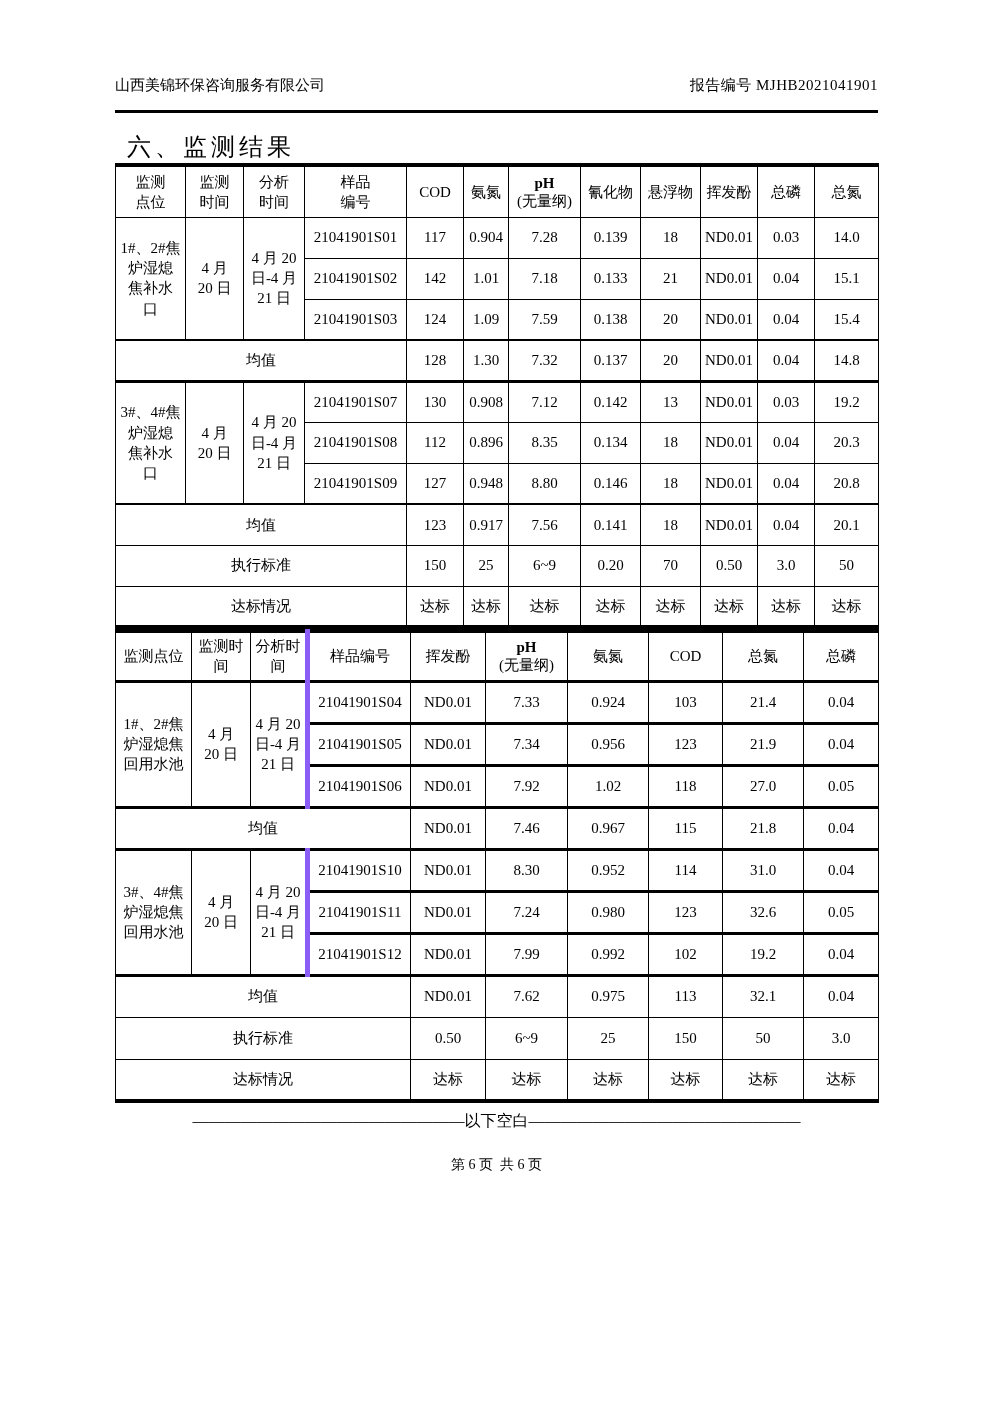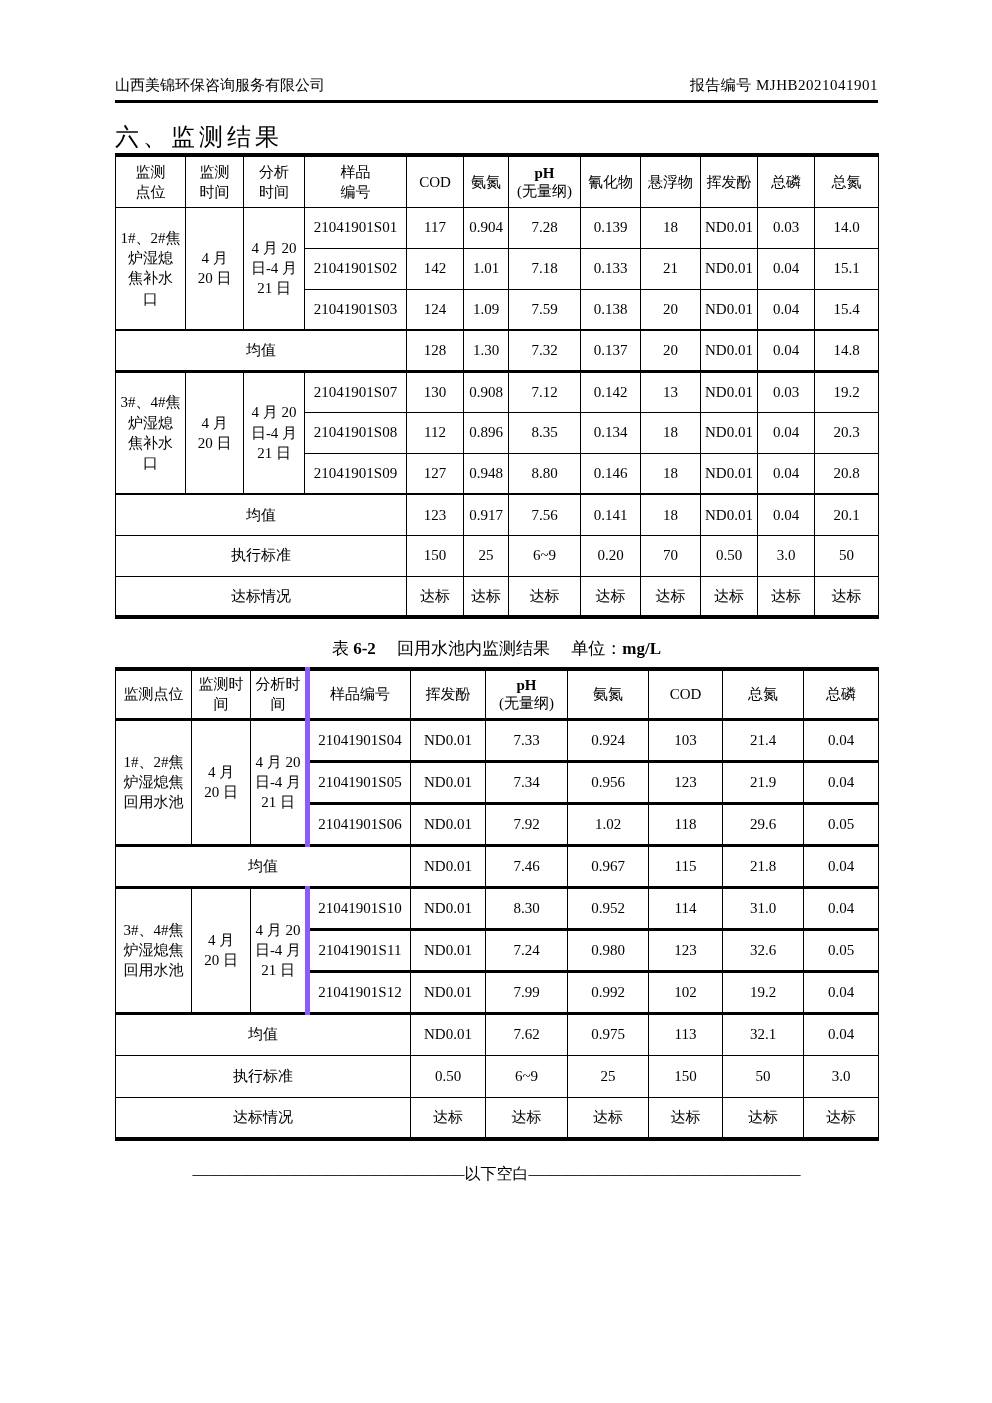--- a/index.html
+++ b/index.html
@@ -4,26 +4,26 @@
 <style>
   html,body{margin:0;padding:0;background:#fff;}
   .page{
     width:992px;height:1403px;background:#ffffff;box-sizing:border-box;
     padding:76px 114px 0 115px;color:#000;position:relative;
     font-family:"Liberation Serif","DejaVu Serif",serif;
   }
   
   .doc-header{
     display:flex;justify-content:space-between;align-items:flex-start;
-    font-size:15px;padding-bottom:5px;border-bottom:3px solid #000;
+    font-size:15px;padding-bottom:15px;border-bottom:3px solid #000;
   }
   .doc-header .right{letter-spacing:0.5px;}
   
   .section-title{
-    font-size:24px;font-weight:normal;margin:18px 0 0 0;letter-spacing:4px;
+    font-size:24px;font-weight:normal;margin:18px 0 0 12px;letter-spacing:4px;
   }
   .intro{font-size:19px;margin:46px 0 0 0;text-indent:42px;letter-spacing:1px;}
   
   .tcaption{font-size:17px;text-align:center;margin:18px 0 7px 0;}
   .tcaption .b{font-weight:bold;}
   .tcaption .seg{margin:0 17px;}
   
   table{border-collapse:collapse;table-layout:fixed;width:763px;
         border-top:4px solid #000;border-bottom:4px solid #000;
         border-left:1px solid #000;border-right:1px solid #000;}
@@ -37,21 +37,21 @@
   .ph-top{display:block;font-weight:bold;line-height:1.2;}
   .ph-bot{display:block;line-height:1.2;}
   .bt2{border-top:2px solid #000;}
   .bt3{border-top:3px solid #000;}
   .bl3{border-left:5px solid #8b5cf6;}
   .t1 thead tr{height:52px;}
   .t1 tbody tr{height:41px;}
   .t2 thead tr{height:50px;}
   .t2 tbody tr{height:42px;}
   
-  .blank-line{text-align:center;font-size:16px;margin-top:23px;}
+  .blank-line{text-align:center;font-size:16px;margin-top:8px;}
   .page-num{text-align:center;font-size:14px;margin-top:24px;}
 </style>
 </head>
 <body>
 
 <div class="page">
 
   <div class="doc-header">
     <span>山西美锦环保咨询服务有限公司</span>
     <span class="right">报告编号 MJHB2021041901</span>
@@ -224,26 +224,20 @@
         <td>达标</td>
         <td>达标</td>
         <td>达标</td>
         <td>达标</td>
         <td>达标</td>
         <td>达标</td>
       </tr>
     </tbody>
   </table>
 
-  <div class="tcaption">
-    <span>表</span>
-    <span class="b">6-2</span>
-    <span class="seg">回用水池内监测结果</span>
-    <span>单位：</span><span class="b">mg/L</span>
-  </div>
 
   <table class="t2">
     <colgroup>
       <col style="width:76px">
         <col style="width:59px">
         <col style="width:57px">
         <col style="width:103px">
       <col style="width:75px">
         <col style="width:82px">
         <col style="width:81px">
@@ -296,21 +290,21 @@
         <td class="bt3">123</td>
         <td class="bt3">21.9</td>
         <td class="bt3">0.04</td>
       </tr>
       <tr>
         <td class="bl3 bt3">21041901S06</td>
         <td class="bt3">ND0.01</td>
         <td class="bt3">7.92</td>
         <td class="bt3">1.02</td>
         <td class="bt3">118</td>
-        <td class="bt3">29.6</td>
+        <td class="bt3">27.0</td>
         <td class="bt3">0.05</td>
       </tr>
       <tr>
         <td class="bt3" colspan="4">均值</td>
         <td class="bt3">ND0.01</td>
         <td class="bt3">7.46</td>
         <td class="bt3">0.967</td>
         <td class="bt3">115</td>
         <td class="bt3">21.8</td>
         <td class="bt3">0.04</td>
@@ -375,14 +369,15 @@
         <td>达标</td>
         <td>达标</td>
         <td>达标</td>
         <td>达标</td>
       </tr>
     </tbody>
   </table>
 
   <div class="blank-line">—————————————————以下空白—————————————————</div>
 
+  <div class="page-num ws-pre">第 6 页  共 6 页</div>
 
 </div>
 
 </body></html>

